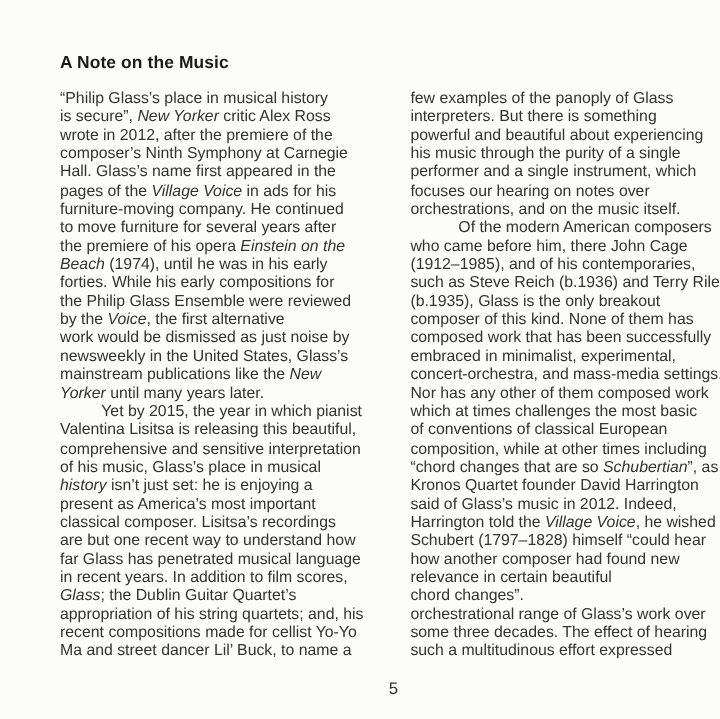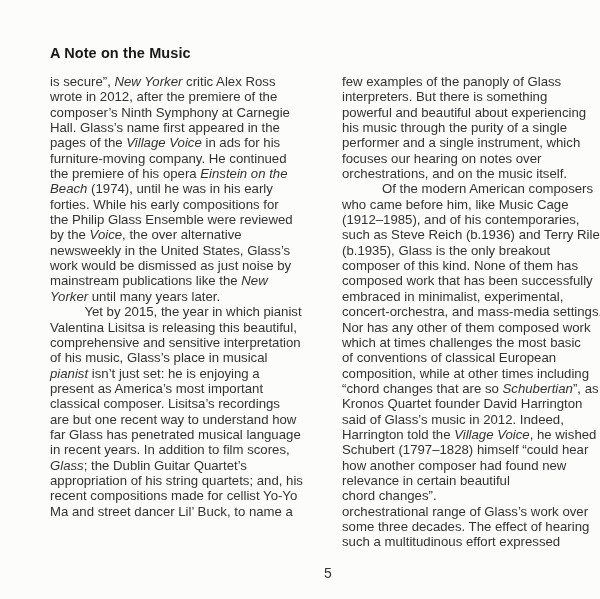--- a/index.html
+++ b/index.html
@@ -30,60 +30,62 @@
     position:absolute; left:304px; top:565px;
     font-size:14px; color:#333;
   }
 </style>
 </head>
 <body>
 
 <div class="page">
   <div class="heading">A Note on the Music</div>
   <div class="col col-left">
+      <span class="line"><span>“Philip Glass’s place in musical history</span></span>
       <span class="line"><span>is secure”, </span><span class="it">New Yorker</span><span> critic Alex Ross</span></span>
       <span class="line"><span>wrote in 2012, after the premiere of the</span></span>
       <span class="line"><span>composer’s Ninth Symphony at Carnegie</span></span>
       <span class="line"><span>Hall. Glass’s name first appeared in the</span></span>
       <span class="line"><span>pages of the </span><span class="it">Village Voice</span><span> in ads for his</span></span>
       <span class="line"><span>furniture-moving company. He continued</span></span>
+      <span class="line"><span>to move furniture for several years after</span></span>
       <span class="line"><span>the premiere of his opera </span><span class="it">Einstein on the</span></span>
       <span class="line"><span class="it">Beach</span><span> (1974), until he was in his early</span></span>
       <span class="line"><span>forties. While his early compositions for</span></span>
       <span class="line"><span>the Philip Glass Ensemble were reviewed</span></span>
-      <span class="line"><span>by the </span><span class="it">Voice</span><span>, the over alternative</span></span>
+      <span class="line"><span>by the </span><span class="it">Voice</span><span>, the first alternative</span></span>
+      <span class="line"><span>work would be dismissed as just noise by</span></span>
       <span class="line"><span>newsweekly in the United States, Glass’s</span></span>
-      <span class="line"><span>work would be dismissed as just noise by</span></span>
       <span class="line"><span>mainstream publications like the </span><span class="it">New</span></span>
       <span class="line"><span class="it">Yorker</span><span> until many years later.</span></span>
       <span class="line indent"><span>Yet by 2015, the year in which pianist</span></span>
       <span class="line"><span>Valentina Lisitsa is releasing this beautiful,</span></span>
       <span class="line"><span>comprehensive and sensitive interpretation</span></span>
       <span class="line"><span>of his music, Glass’s place in musical</span></span>
-      <span class="line"><span class="it">pianist</span><span> isn’t just set: he is enjoying a</span></span>
+      <span class="line"><span class="it">history</span><span> isn’t just set: he is enjoying a</span></span>
       <span class="line"><span>present as America’s most important</span></span>
       <span class="line"><span>classical composer. Lisitsa’s recordings</span></span>
       <span class="line"><span>are but one recent way to understand how</span></span>
       <span class="line"><span>far Glass has penetrated musical language</span></span>
       <span class="line"><span>in recent years. In addition to film scores,</span></span>
       <span class="line"><span class="it">Glass</span><span>; the Dublin Guitar Quartet’s</span></span>
       <span class="line"><span>appropriation of his string quartets; and, his</span></span>
       <span class="line"><span>recent compositions made for cellist Yo-Yo</span></span>
       <span class="line"><span>Ma and street dancer Lil’ Buck, to name a</span></span>
     </div>
   <div class="col col-right">
       <span class="line"><span>few examples of the panoply of Glass</span></span>
       <span class="line"><span>interpreters. But there is something</span></span>
       <span class="line"><span>powerful and beautiful about experiencing</span></span>
       <span class="line"><span>his music through the purity of a single</span></span>
       <span class="line"><span>performer and a single instrument, which</span></span>
       <span class="line"><span>focuses our hearing on notes over</span></span>
       <span class="line"><span>orchestrations, and on the music itself.</span></span>
       <span class="line indent"><span>Of the modern American composers</span></span>
-      <span class="line"><span>who came before him, like Music Cage</span></span>
+      <span class="line"><span>who came before him, there John Cage</span></span>
       <span class="line"><span>(1912–1985), and of his contemporaries,</span></span>
       <span class="line"><span>such as Steve Reich (b.1936) and Terry Riley</span></span>
       <span class="line"><span>(b.1935), Glass is the only breakout</span></span>
       <span class="line"><span>composer of this kind. None of them has</span></span>
       <span class="line"><span>composed work that has been successfully</span></span>
       <span class="line"><span>embraced in minimalist, experimental,</span></span>
       <span class="line"><span>concert-orchestra, and mass-media settings.</span></span>
       <span class="line"><span>Nor has any other of them composed work</span></span>
       <span class="line"><span>which at times challenges the most basic</span></span>
       <span class="line"><span>of conventions of classical European</span></span>

